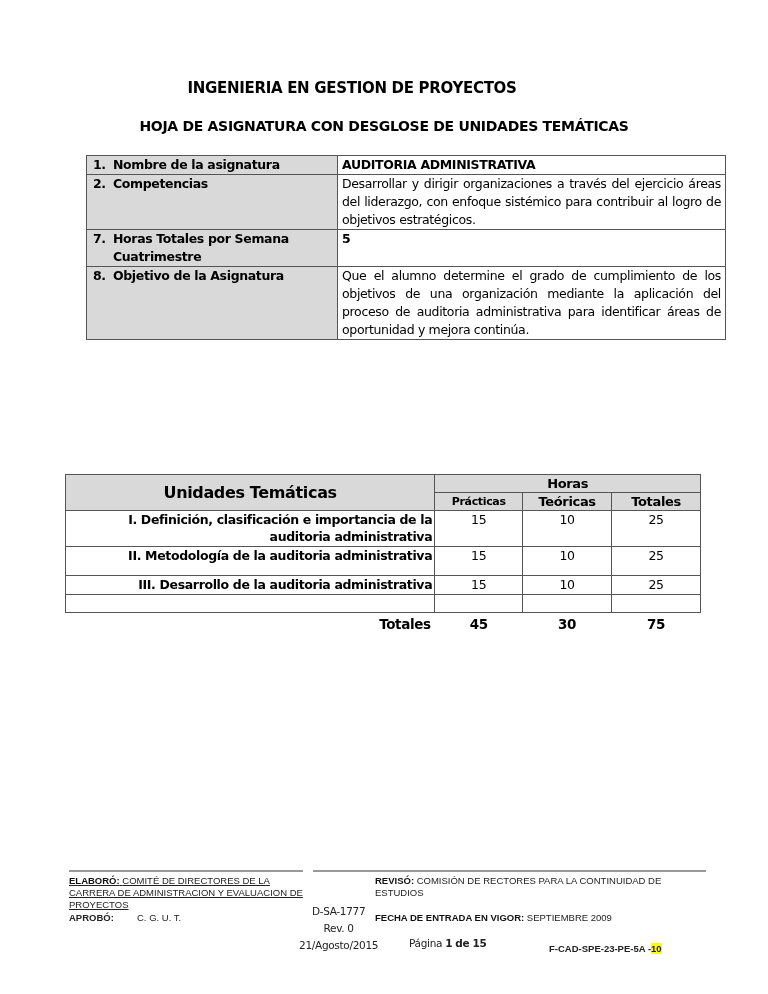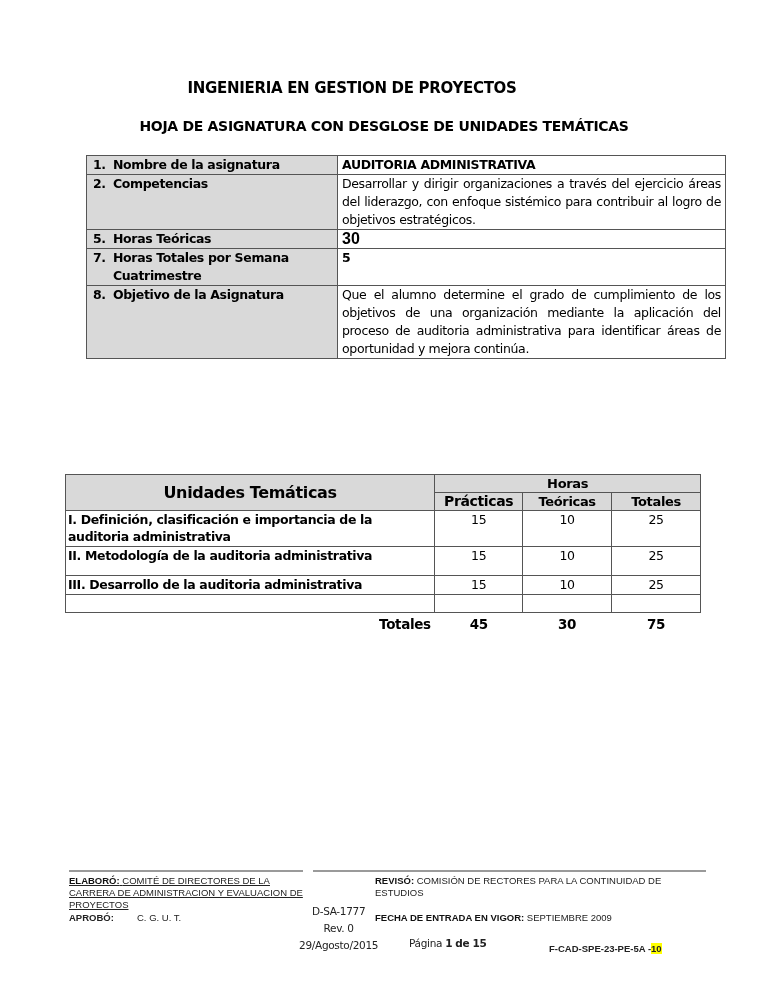--- a/index.html
+++ b/index.html
@@ -20,21 +20,21 @@
   #info-table td.val.just { text-align:justify; text-align-last:left; }
   #info-table td.val.bold { font-weight:bold; }
   #info-table td.val.arialbig { font-family:"Liberation Sans", sans-serif; font-weight:bold; font-size:16px; letter-spacing:0; }
   .num { display:inline-block; width:20px; }
 
   
   #units-table { position:absolute; left:65px; top:474px; width:636px; border-collapse:collapse;
                  font-family:"DejaVu Sans", sans-serif; font-size:12.5px; letter-spacing:-0.35px; }
   #units-table td, #units-table th { border:1px solid #555; padding:0 2px; line-height:17px; }
   #units-table th { background:#d9d9d9; font-weight:bold; }
-  #units-table td.unit { font-weight:bold; text-align:left; vertical-align:top; padding-left:2px; }
+  #units-table td.unit { font-weight:bold; text-align:right; vertical-align:top; padding-left:2px; }
   #units-table td.n { text-align:center; vertical-align:top; font-weight:normal; }
   #units-table tr.tot td { border:none; font-weight:bold; font-size:13.5px; padding-top:3px; }
   #units-table tr.tot td.totlbl { text-align:right; padding-right:4px; }
   #units-table tr.tot td.n { font-weight:bold; }
 
   
   .fline { position:absolute; top:870px; height:2px; background:#9a9a9a; }
   .ftext { position:absolute; font-family:"Liberation Sans", sans-serif; font-size:9.5px; color:#222; line-height:12px; }
   .ftext b { font-weight:bold; color:#111; }
   .calibri { font-family:"DejaVu Sans", sans-serif; font-size:10.5px; color:#222; line-height:17px; letter-spacing:-0.3px;text-align:center; }
@@ -50,24 +50,20 @@
   <tbody>
       <tr style="height:18px">
     <td class="lbl"><span class="num">1.</span><span>Nombre de la asignatura</span></td>
     <td class="val center bold">AUDITORIA ADMINISTRATIVA</td>
   </tr>
   <tr>
     <td class="lbl"><span class="num">2.</span><span>Competencias</span></td>
     <td class="val just">Desarrollar y dirigir organizaciones a través del ejercicio áreas del liderazgo, con enfoque sistémico para contribuir al logro de objetivos estratégicos.</td>
   </tr>
   <tr>
-    <td class="lbl"><span class="num">5.</span><span>Horas Teóricas</span></td>
-    <td class="val center arialbig">30</td>
-  </tr>
-  <tr>
     <td class="lbl"><span class="num">7.</span><span>Horas Totales por Semana</span><br><span class="num"></span><span>Cuatrimestre</span></td>
     <td class="val center bold">5</td>
   </tr>
   <tr>
     <td class="lbl"><span class="num">8.</span><span>Objetivo de la Asignatura</span></td>
     <td class="val just">Que el alumno determine el grado de cumplimiento de los objetivos de una organización mediante la aplicación del proceso de auditoria administrativa para identificar áreas de oportunidad y mejora continúa.</td>
   </tr>
 </tbody>
   </table>
 
@@ -77,21 +73,21 @@
       <col style="width:88px">
       <col style="width:89px">
       <col style="width:89px">
   </colgroup>
   <tbody>
       <tr style="height:18px">
     <th rowspan="2" style="font-size:16px">Unidades Temáticas</th>
     <th colspan="3" style="font-size:13px">Horas</th>
   </tr>
   <tr style="height:18px">
-    <th style="font-size:14px">Prácticas</th>
+    <th style="font-size:11px">Prácticas</th>
     <th style="font-size:13px">Teóricas</th>
     <th style="font-size:13px">Totales</th>
   </tr>
   <tr style="height:36px">
     <td class="unit">I. Definición, clasificación e importancia de la auditoria administrativa</td>
     <td class="n">15</td>
     <td class="n">10</td>
     <td class="n">25</td>
   </tr>
   <tr style="height:29px">
@@ -133,21 +129,21 @@
   <b>REVISÓ:</b>
   <span>COMISIÓN DE RECTORES PARA LA CONTINUIDAD DE ESTUDIOS</span>
 </div>
 
 <div class="ftext" style="left:69px; top:912px; font-weight:bold;">APROBÓ:</div>
 <div class="ftext" style="left:137px; top:912px;">C. G. U. T.</div>
 
 <div class="calibri" style="position:absolute; left:299px; top:903px;">
   <div>D-SA-1777</div>
   <div>Rev. 0</div>
-  <div>29/Agosto/2015</div>
+  <div>21/Agosto/2015</div>
 </div>
 
 <div class="ftext" style="left:375px; top:912px;">
   <b>FECHA DE ENTRADA EN VIGOR:</b>
   <span>SEPTIEMBRE 2009</span>
 </div>
 
 <div class="calibri" style="position:absolute; left:409px; top:935px;">
   <span>Página</span>
   <b>1</b>

